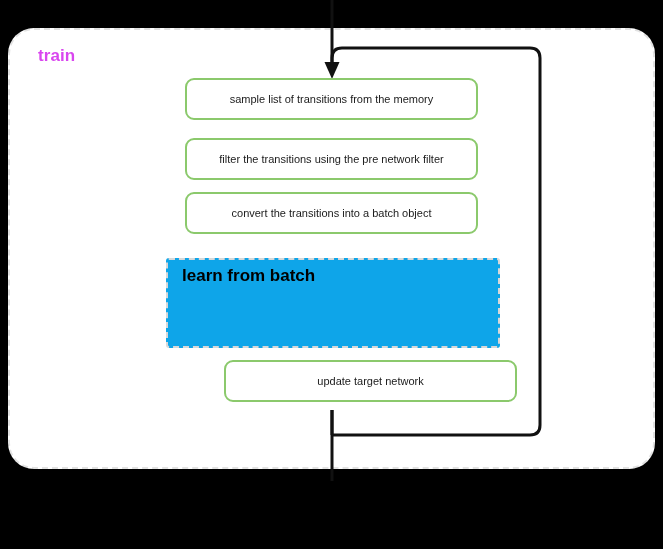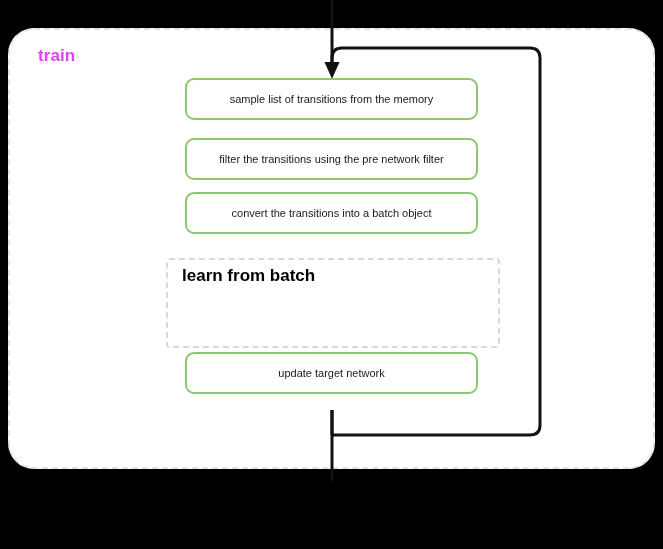--- a/index.html
+++ b/index.html
@@ -67,30 +67,30 @@
   .step-box span {
     font-size: 11px;
     color: #1a1a1a;
     text-align: center;
     line-height: 14px;
   }
 
   #step-sample  { top: 78px;  }
   #step-filter  { top: 138px; }
   #step-convert { top: 192px; }
-  #step-update  { top: 352px; }
+  #step-update  { top: 360px; margin-left: 39px; }
 
   
   #learn-box {
     position: absolute;
     left: 166px;
     top: 258px;
     width: 334px;
     height: 90px;
-    background: #ffffff;
+    background: #0ea5e9;
     border: 2px dashed #d8d8d8;
     border-radius: 3px;
     box-sizing: border-box;
   }
   #learn-label {
     position: absolute;
     left: 14px;
     top: 4px;
     width: 140px;
     font-size: 17px;

